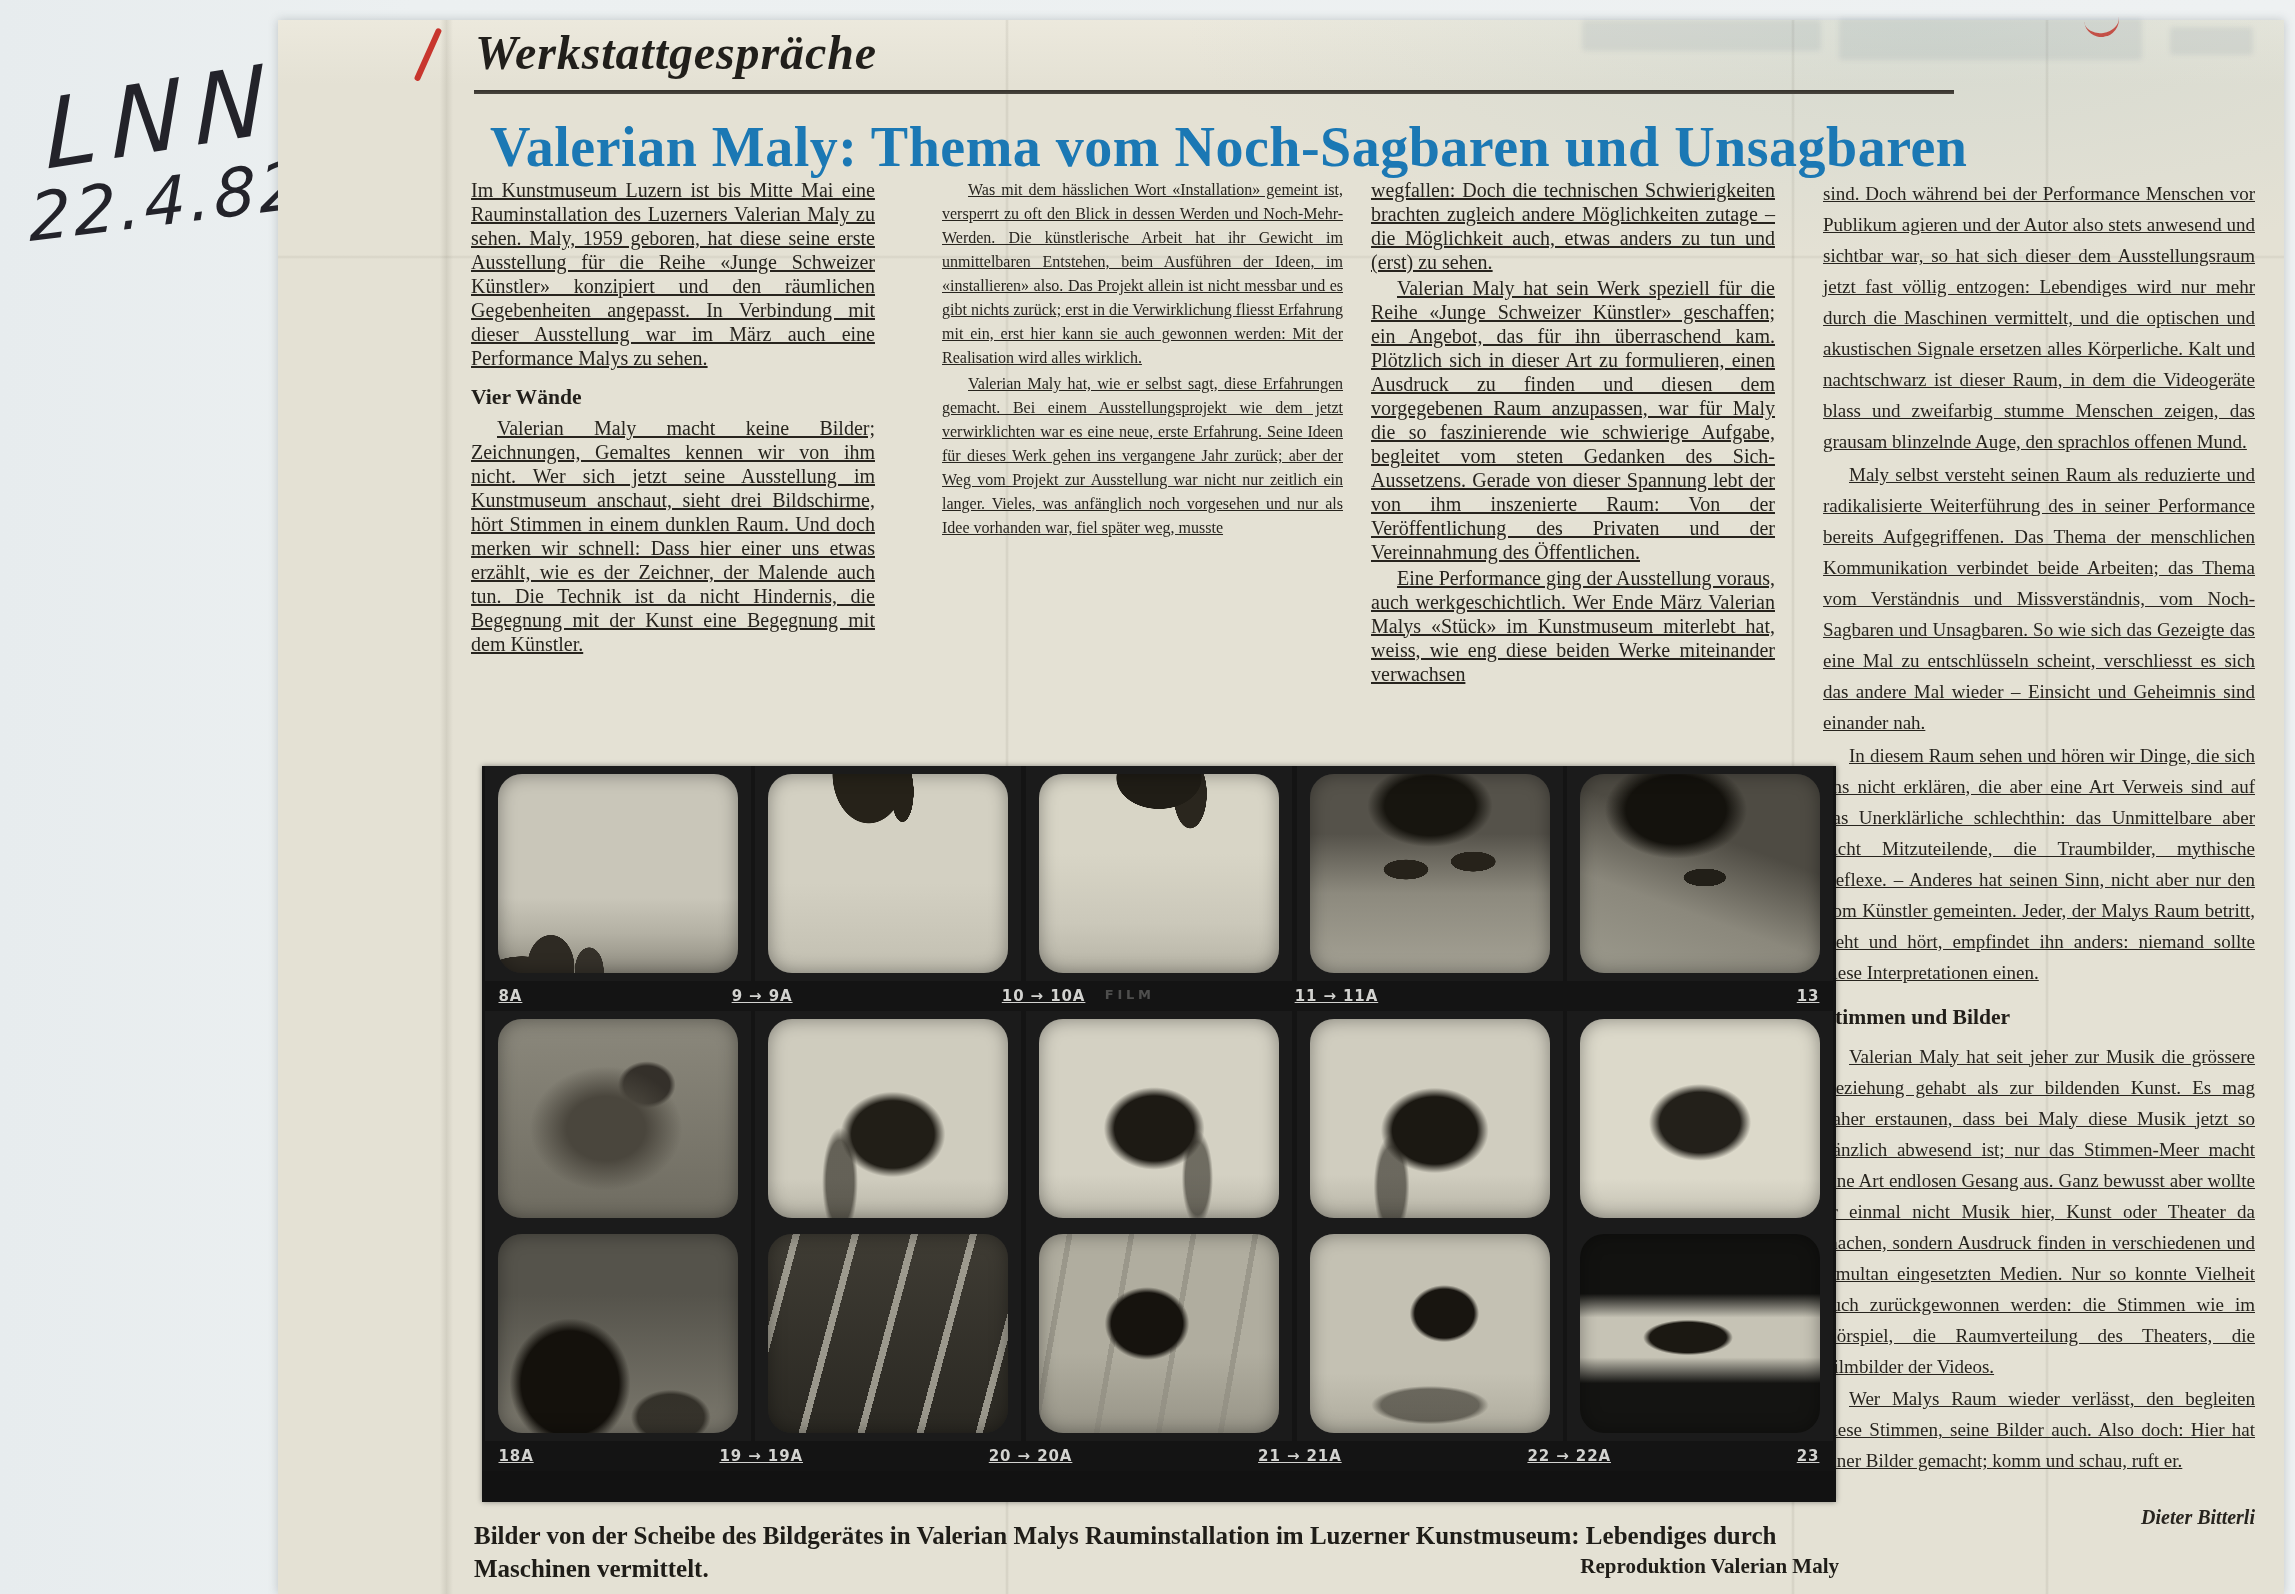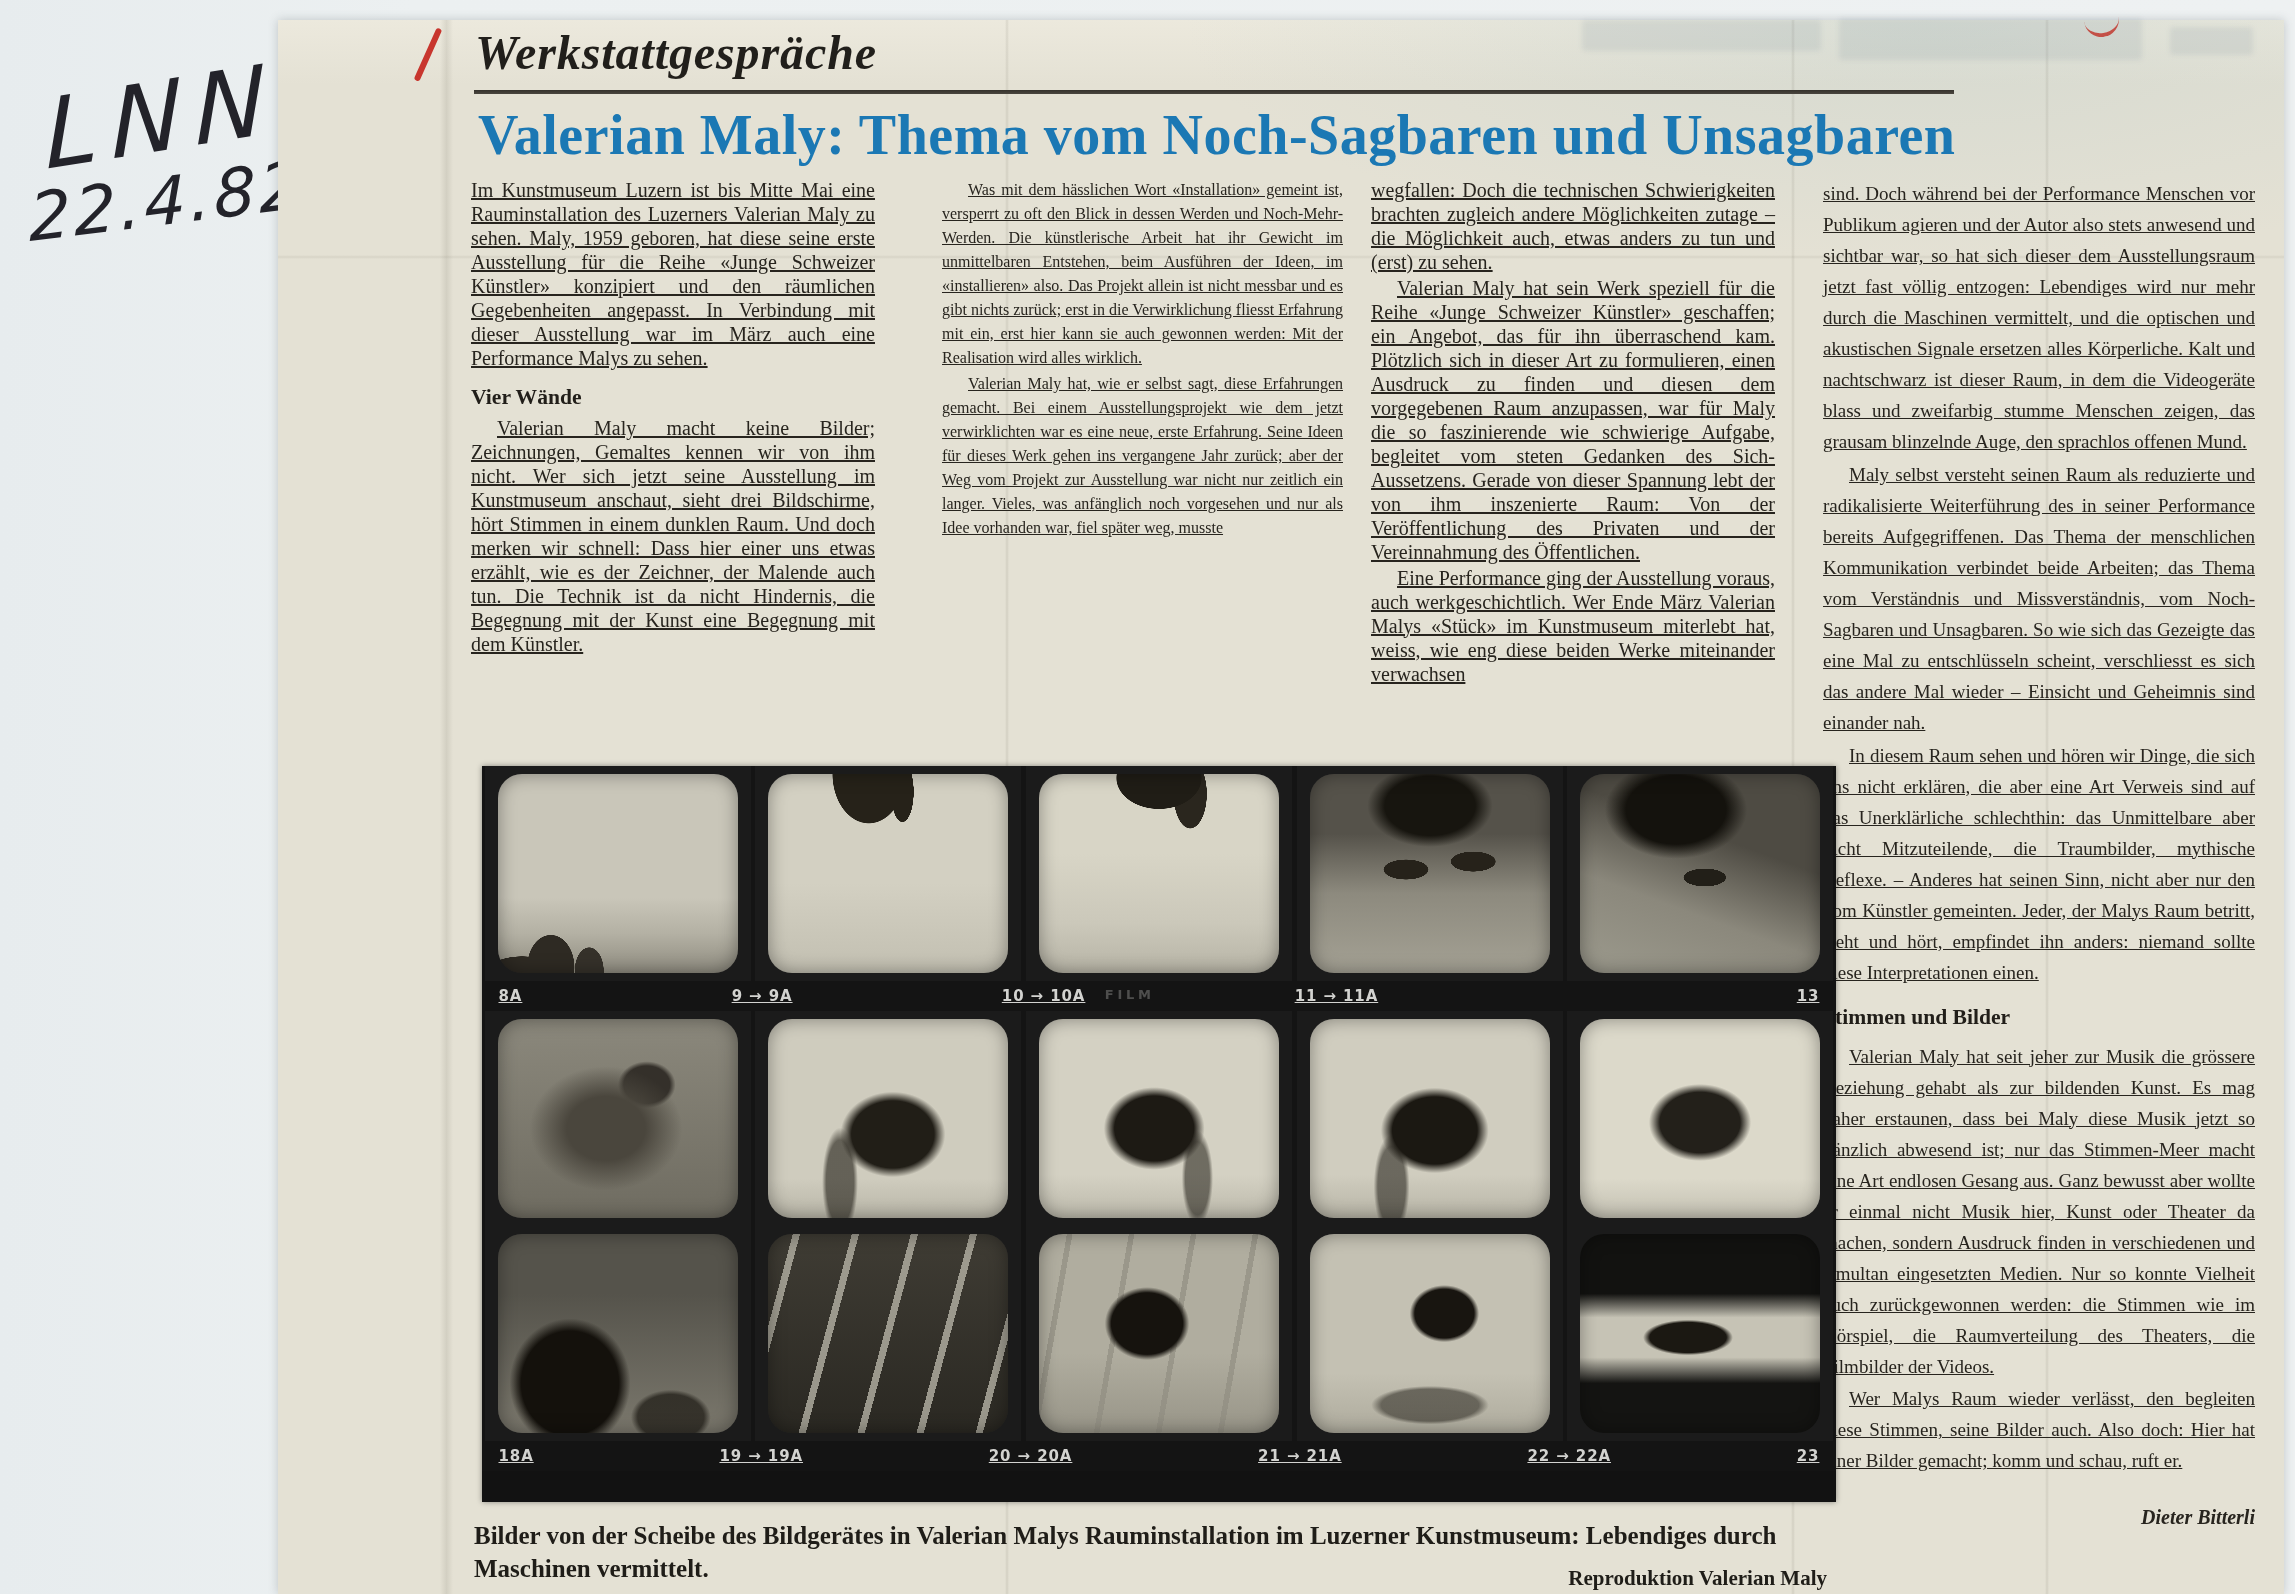--- a/index.html
+++ b/index.html
@@ -23,21 +23,21 @@
   }
   .crease{position:absolute;pointer-events:none;}
   .crease.v{top:0;bottom:0;width:3.7px;background:linear-gradient(90deg,transparent,rgba(60,55,40,0.10),transparent);}
   .crease.h{left:0;right:0;height:3.7px;background:linear-gradient(180deg,transparent,rgba(60,55,40,0.08),transparent);}
   .ghost{position:absolute;background:rgba(110,135,145,0.13);filter:blur(2.8px);border-radius:3.7px;}
   .red-slash{position:absolute;left:147px;top:5.5px;width:5.5px;height:57px;background:#c8362e;transform:rotate(24deg);border-radius:2.8px;}
   .red-check{position:absolute;left:1807px;top:-1.8px;width:35px;height:14.7px;border-bottom:4.6px solid #c23a30;border-radius:0 0 18.4px 18.4px;transform:rotate(-8deg);opacity:.85;}
   
   .kicker{position:absolute;left:197px;top:5px;font-size:48px;font-weight:bold;font-style:italic;color:#211f1b;letter-spacing:0.9px;}
   .rule{position:absolute;left:196px;top:70px;width:1480px;height:3.7px;background:linear-gradient(180deg,#35322c,#4a463f);}
-  .headline{position:absolute;left:196px;top:79px;margin:4px;font-size:56px;font-weight:bold;color:#1b78b4;letter-spacing:0.5px;white-space:nowrap;}
+  .headline{position:absolute;left:196px;top:79px;margin:16px;font-size:56px;font-weight:bold;color:#1b78b4;letter-spacing:0.5px;white-space:nowrap;}
   
   .col{position:absolute;top:158px;color:#27241e;text-align:justify;}
   .col p{margin:0 0 1.8px 0;text-decoration:underline;}
   .col p.ind{text-indent:26px;}
   .col1{left:193px;width:404px;font-size:20px;line-height:24px;}
   .col2{left:664px;width:401px;font-size:16px;line-height:24px;}
   .col3{left:1093px;width:404px;font-size:20px;line-height:24px;}
   .col4{left:1545px;width:432px;font-size:19px;line-height:31px;}
   .subhead{margin:14.7px 0 7.3px 0;font-size:21.6px;font-weight:bold;color:#211e19;}
   .byline{margin-top:26px;text-align:right;font-style:italic;font-weight:bold;font-size:20px;}
@@ -62,21 +62,21 @@
   .c9 .scr{background:radial-gradient(77px 61px at 52% 56%,#1b1812 55%,transparent 70%),radial-gradient(27.5px 79px at 34% 84%,rgba(40,37,30,0.6) 50%,transparent 65%),linear-gradient(180deg,#d0cdbf 0 78%,#b8b5a7);}
   .c10 .scr{background:radial-gradient(73px 55px at 50% 52%,#23201a 55%,transparent 70%),linear-gradient(180deg,#dcd9ca 0 80%,#c4c1b3);}
   .c11 .scr{background:radial-gradient(84px 90px at 30% 75%,#14110c 58%,transparent 72%),radial-gradient(57px 39px at 72% 92%,rgba(26,23,17,0.7) 58%,transparent 70%),linear-gradient(180deg,#55534b 0 30%,#7b786d);}
   .c12 .scr{background:repeating-linear-gradient(105deg,transparent 0 24px,rgba(181,178,165,0.8) 24px 31px,transparent 31px 57px),linear-gradient(180deg,#3f3c34,#2a2822);}
   .c13 .scr{background:radial-gradient(66px 57px at 45% 45%,#16130e 54%,transparent 64%),repeating-linear-gradient(100deg,transparent 0 27.5px,rgba(143,140,128,0.65) 27.5px 33px,transparent 33px 61px),linear-gradient(180deg,#b0ad9f 0 60%,#989588);}
   .c14 .scr{background:radial-gradient(51px 42px at 56% 40%,#181510 58%,transparent 68%),radial-gradient(84px 27.5px at 50% 86%,rgba(37,34,27,0.55) 58%,transparent 70%),linear-gradient(180deg,#c4c1b3 0 70%,#aeab9d);}
   .c15 .scr{background:radial-gradient(66px 26px at 45% 52%,#1b1812 58%,transparent 68%),linear-gradient(180deg,#121210 0 30%,#c6c3b5 42% 62%,#141412 75%);}
   
   .caption{position:absolute;left:196px;top:1499px;width:1365px;color:#1f1d18;}
   .cap-main{margin:0;font-size:25px;font-weight:bold;line-height:33px;}
-  .cap-credit{position:absolute;right:0;top:35px;margin:12px;font-size:21px;font-weight:bold;}
+  .cap-credit{position:absolute;right:0;top:35px;margin:0;font-size:21px;font-weight:bold;}
 </style>
 </head>
 <body>
 
 <div class="hw hw1">LNN</div>
 <div class="hw hw2">22.4.82</div>
 
 <div class="clipping">
 
   <div class="crease v" style="left:727px"></div>

